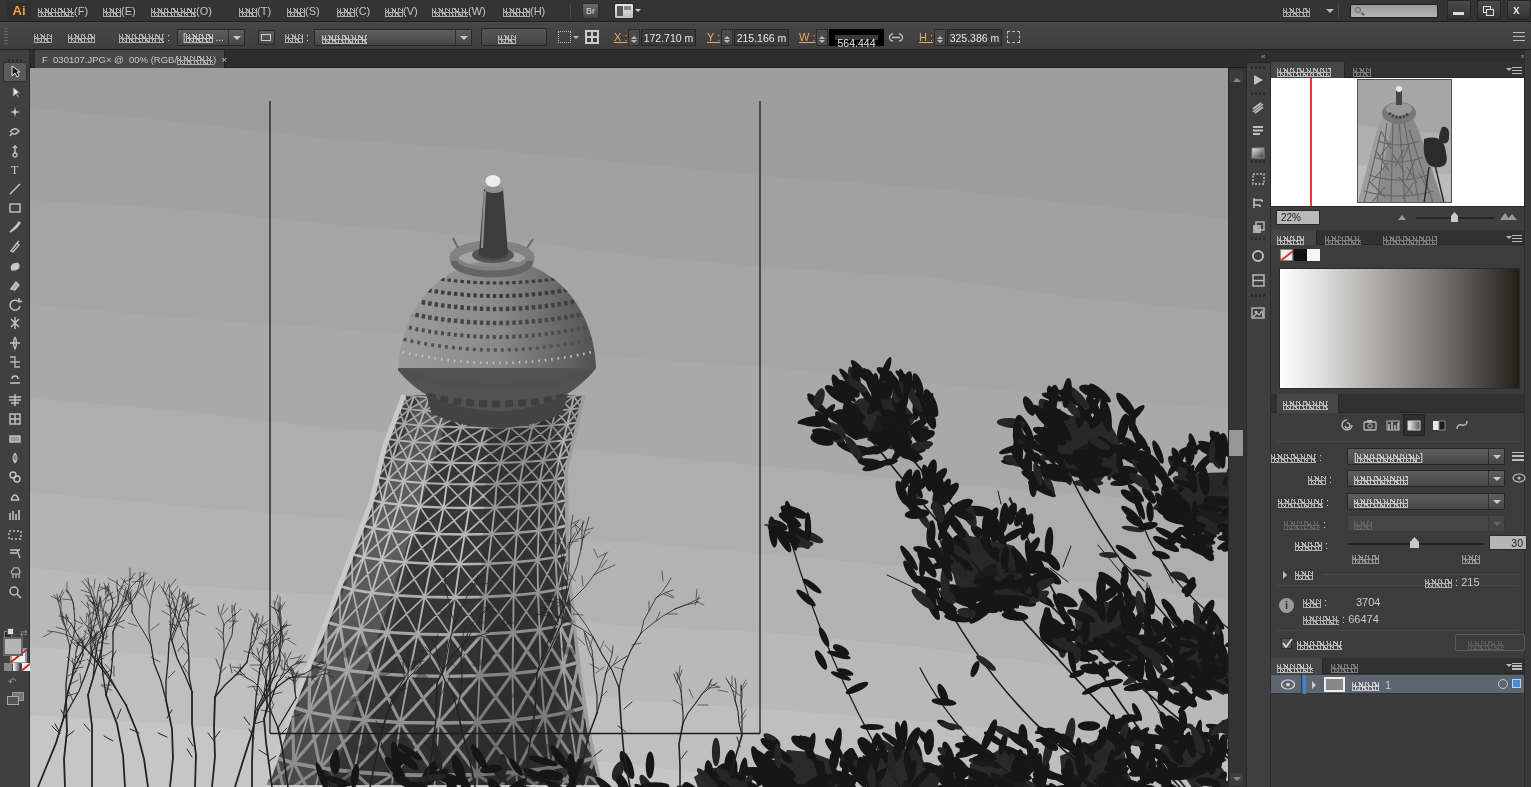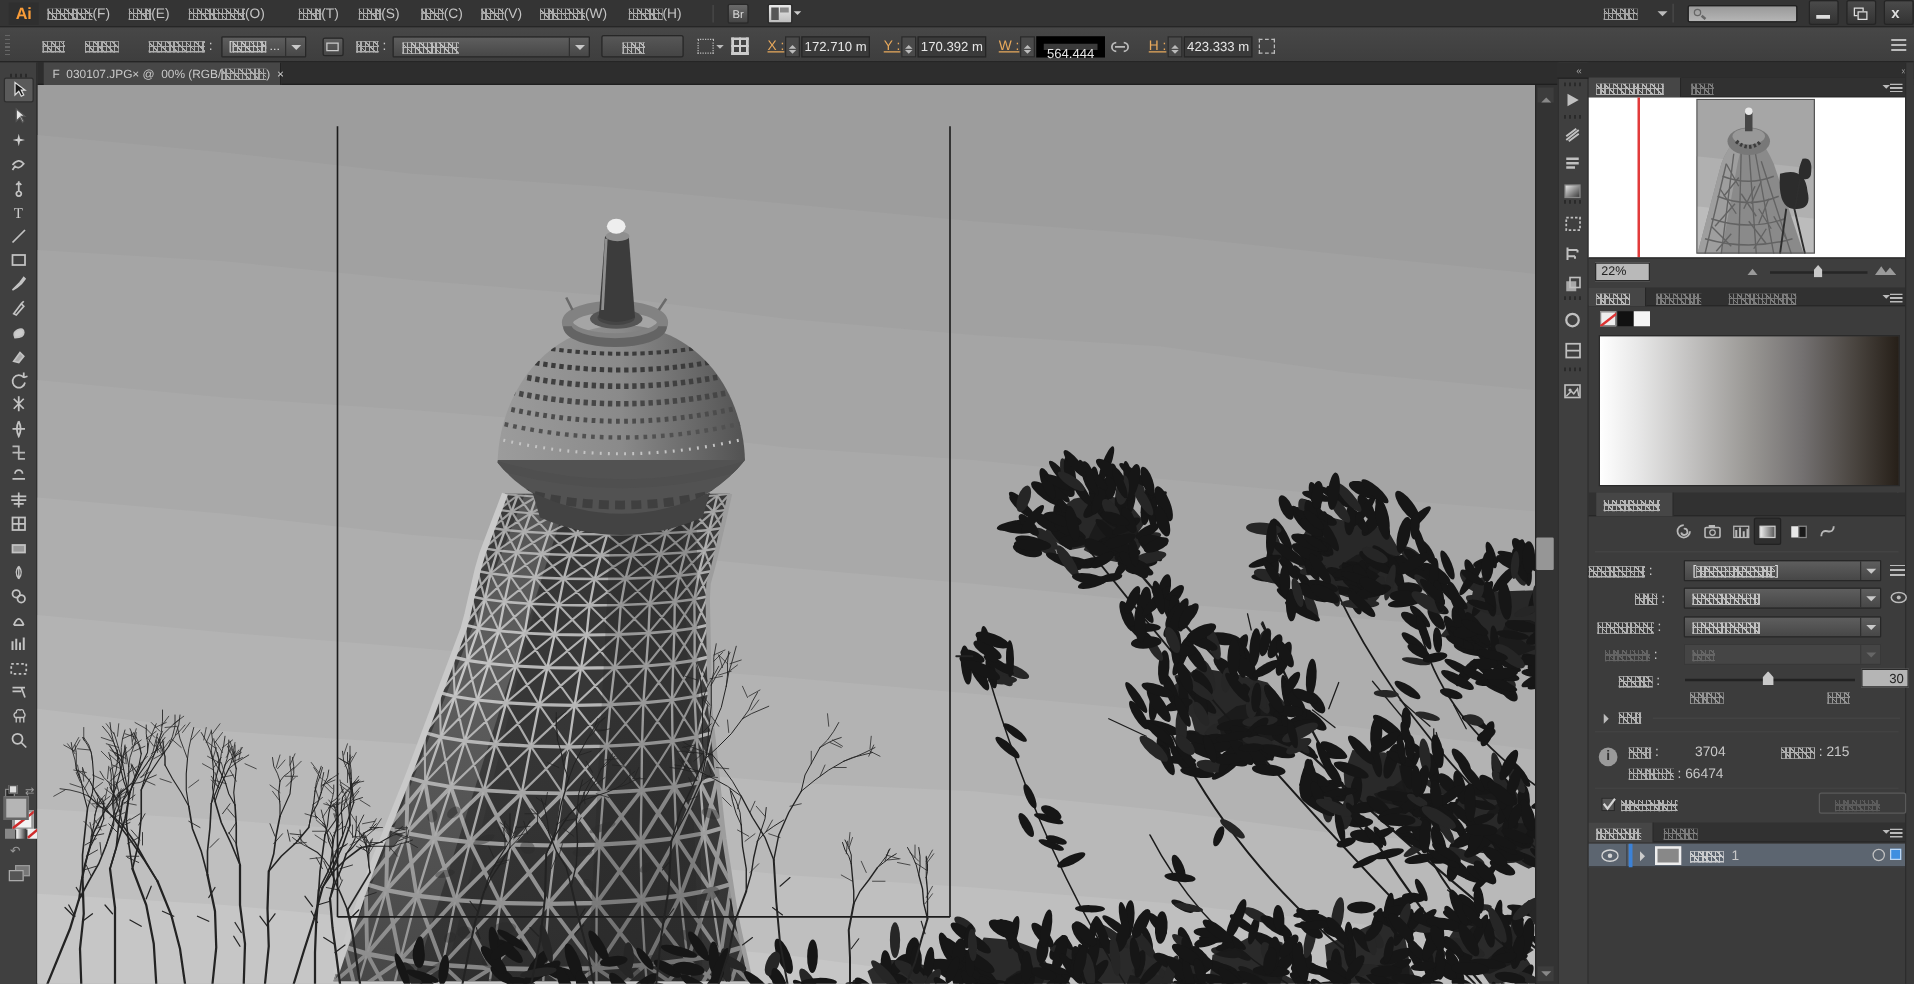--- a/index.html
+++ b/index.html
@@ -72,36 +72,36 @@
 <div class="ab" style="left:628px;top:29px;width:12px;height:17px;background:#4a4a4a;border:1px solid #2a2a2a">
     <div class="ab" style="left:2px;top:3px;border:3.5px solid transparent;border-bottom-color:#bbb"></div>
     <div class="ab" style="left:2px;top:10px;border:3.5px solid transparent;border-top-color:#bbb"></div>
   </div>
 <div class="ab" style="left:641px;top:29px;width:55px;height:17px;background:#3a3a3a;border:1px solid #252525;color:#e6e6e6;font-size:10.5px;line-height:16px;text-align:center">172.710 m</div>
 <div class="txt" style="left:707px;top:31px;color:#e8a95c;text-decoration:underline;font-size:11px">Y :</div>
 <div class="ab" style="left:721px;top:29px;width:12px;height:17px;background:#4a4a4a;border:1px solid #2a2a2a">
     <div class="ab" style="left:2px;top:3px;border:3.5px solid transparent;border-bottom-color:#bbb"></div>
     <div class="ab" style="left:2px;top:10px;border:3.5px solid transparent;border-top-color:#bbb"></div>
   </div>
-<div class="ab" style="left:734px;top:29px;width:55px;height:17px;background:#3a3a3a;border:1px solid #252525;color:#e6e6e6;font-size:10.5px;line-height:16px;text-align:center">170.392 m</div>
+<div class="ab" style="left:734px;top:29px;width:55px;height:17px;background:#3a3a3a;border:1px solid #252525;color:#e6e6e6;font-size:10.5px;line-height:16px;text-align:center">215.166 m</div>
 <div class="txt" style="left:799px;top:31px;color:#e8a95c;text-decoration:underline;font-size:11px">W :</div>
 <div class="ab" style="left:816px;top:29px;width:12px;height:17px;background:#4a4a4a;border:1px solid #2a2a2a">
     <div class="ab" style="left:2px;top:3px;border:3.5px solid transparent;border-bottom-color:#bbb"></div>
     <div class="ab" style="left:2px;top:10px;border:3.5px solid transparent;border-top-color:#bbb"></div>
   </div>
 <div class="ab" style="left:829px;top:29px;width:55px;height:17px;background:#3a3a3a;border:6px solid #000000;color:#e6e6e6;font-size:10.5px;line-height:16px;text-align:center">564.444 m</div>
 <svg class="ab" style="left:888px;top:31px" width="16" height="13" viewBox="0 0 16 13">
     <path d="M5 3 A3.5 3.5 0 0 0 5 10 M11 3 A3.5 3.5 0 0 1 11 10 M4 6.5 L12 6.5" stroke="#bbb" stroke-width="1.4" fill="none"></path>
   </svg>
 <div class="txt" style="left:919px;top:31px;color:#e8a95c;text-decoration:underline;font-size:11px">H :</div>
 <div class="ab" style="left:934px;top:29px;width:12px;height:17px;background:#4a4a4a;border:1px solid #2a2a2a">
     <div class="ab" style="left:2px;top:3px;border:3.5px solid transparent;border-bottom-color:#bbb"></div>
     <div class="ab" style="left:2px;top:10px;border:3.5px solid transparent;border-top-color:#bbb"></div>
   </div>
-<div class="ab" style="left:947px;top:29px;width:55px;height:17px;background:#3a3a3a;border:1px solid #252525;color:#e6e6e6;font-size:10.5px;line-height:16px;text-align:center">423.333 m</div>
+<div class="ab" style="left:947px;top:29px;width:55px;height:17px;background:#3a3a3a;border:1px solid #252525;color:#e6e6e6;font-size:10.5px;line-height:16px;text-align:center">325.386 m</div>
 <div class="ab" style="left:1007px;top:31px;width:13px;height:12px;border:1px solid #bbb;border-style:dashed"></div>
 <div class="ab" style="left:1513px;top:31px;width:12px;height:10px;background-image:repeating-linear-gradient(0deg,#bbb 0 1.5px,transparent 1.5px 4px)"></div>
 <div class="ab" style="left:0;top:50px;width:1531px;height:18px;background:#2d2d2d;border-bottom:1px solid #1f1f1f"></div>
 <div class="ab" style="left:35px;top:50px;width:190px;height:18px;background:#474747;border-right:1px solid #222"></div>
 <div class="txt" style="left:42px;top:54px;font-size:9.5px;color:#c9c9c9">F&nbsp; 030107.JPG× @&nbsp; 00% (RGB/<span class="j" style="width:36px;height:9px;color:#c4c4c4;"></span>)&nbsp;&nbsp;×</div>
 <div class="txt" style="left:3px;top:51px;font-size:9px;color:#999">▶▶</div>
 <div class="ab" style="left:0;top:50px;width:30px;height:737px;background:#404040;border-right:1px solid #2a2a2a"></div>
 <div class="grip" style="left:8px;top:59px;width:14px;height:3px"></div>
 <div class="ab" style="left:3px;top:62px;width:24px;height:20px;background:#5a5a5a;border:1px solid #2e2e2e;border-radius:2px"></div>
 <div class="ab" style="left:7px;top:64px"><svg width="16" height="16" viewBox="0 0 16 16" fill="none" stroke="#c3c3c3" stroke-width="1.4">
@@ -2279,21 +2279,21 @@
 <div class="ab" style="left:1489px;top:535px;width:38px;height:15px;background:#b5b5b5;border:1px solid #2a2a2a;color:#222;font-size:10.5px;line-height:14px;text-align:right;padding-right:3px;position:absolute">30</div>
 <div class="txt" style="left:1352px;top:553px;font-size:10px"><span class="j" style="width:27px;height:9px;color:#a9a9a9;"></span></div>
 <div class="txt" style="left:1462px;top:553px;font-size:10px"><span class="j" style="width:18px;height:9px;color:#a9a9a9;"></span></div>
 <div class="ab" style="left:1283px;top:571px;border:4px solid transparent;border-left-color:#bbb"></div>
 <div class="txt" style="left:1295px;top:568px"><span class="j" style="width:18px;height:9px;color:#cfcfcf;"></span></div>
 <div class="ab" style="left:1322px;top:574px;width:198px;height:1px;background:#2e2e2e;border-bottom:1px solid #4a4a4a"></div>
 <div class="ab" style="left:1276px;top:585px;width:243px;height:1px;background:#333;border-bottom:1px solid #474747"></div>
 <div class="ab" style="left:1279px;top:598px;width:15px;height:15px;border-radius:50%;background:#9a9a9a;color:#333;font-weight:bold;font-size:11px;text-align:center;line-height:15px;position:absolute">i</div>
 <div class="txt" style="left:1303px;top:596px"><span class="j" style="width:18px;height:9px;color:#c9c9c9;"></span> :</div>
 <div class="txt" style="left:1356px;top:596px;color:#c9c9c9">3704</div>
-<div class="txt" style="left:1425px;top:596px"><span class="j" style="width:27px;height:9px;color:#c9c9c9;"></span> : 215</div>
+<div class="txt" style="left:1425px;top:576px"><span class="j" style="width:27px;height:9px;color:#c9c9c9;"></span> : 215</div>
 <div class="txt" style="left:1303px;top:613px"><span class="j" style="width:36px;height:9px;color:#c9c9c9;"></span> : 66474</div>
 <div class="ab" style="left:1276px;top:630px;width:243px;height:1px;background:#333;border-bottom:1px solid #474747"></div>
 <div class="ab" style="left:1281px;top:638px;width:11px;height:11px;background:#555;border:1px solid #2a2a2a"></div>
 <svg class="ab" style="left:1281px;top:637px" width="13" height="13">
     <path d="M2 6 L5 10 L11 2" stroke="#d5d5d5" stroke-width="1.7" fill="none"></path>
   </svg>
 <div class="txt" style="left:1297px;top:638px"><span class="j" style="width:45px;height:9px;color:#d0d0d0;"></span></div>
 <div class="ab" style="left:1455px;top:634px;width:70px;height:17px;border:1px solid #5a5a5a;border-radius:2px"></div>
 <div class="txt" style="left:1468px;top:638px"><span class="j" style="width:36px;height:9px;color:#646464;"></span></div>
 <div class="ab" style="left:1271px;top:658px;width:253px;height:16px;background:#313131;border-bottom:1px solid #272727"></div>

